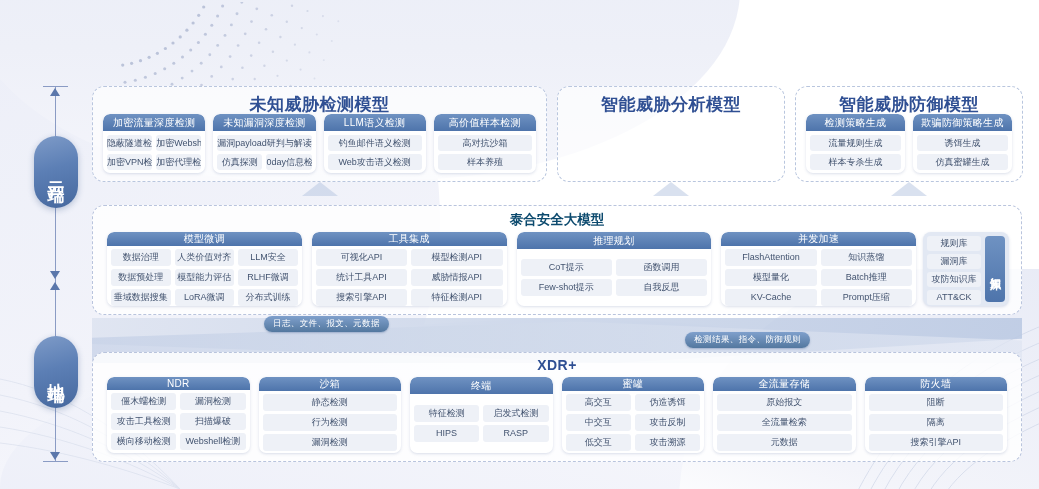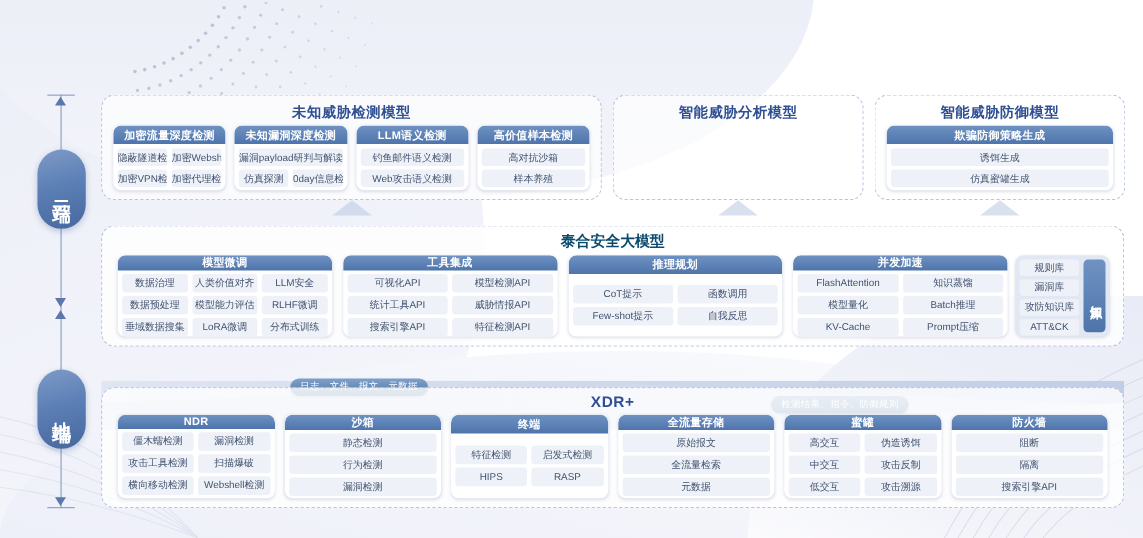--- a/index.html
+++ b/index.html
@@ -125,21 +125,21 @@
     position: absolute;
     top: 0; height: 96px;
     border: 1px dashed #b9c6de;
     border-radius: 12px;
     background: rgba(255,255,255,.66);
   }
   .group-title {
     position: absolute;
     top: 6px; left: 0; right: 0;
     text-align: center;
-    font-size: 13px;
+    font-size: 17px;
     font-weight: bold;
     color: #2f4f93;
     letter-spacing: .5px;
   }
   .cards-row {
     position: absolute;
     left: 10px; right: 10px; top: 27px; bottom: 8px;
     display: flex;
     gap: 8px;
   }
@@ -152,21 +152,21 @@
     display: flex;
     flex-direction: column;
     overflow: hidden;
     min-width: 0;
   }
   .card-head {
     height: 17px;
     background: linear-gradient(180deg,#6f92c2 0%, #4e74ab 100%);
     color: #fff;
     font-size: 10px;
-    font-weight: bold;
+    font-weight: normal;
     display: flex;
     align-items: center;
     justify-content: center;
     border-radius: 7px 7px 0 0;
     letter-spacing: .3px;
     white-space: nowrap;
   }
   .card-body {
     flex: 1;
     padding: 3px 4px;
@@ -250,21 +250,21 @@
     text-orientation: upright;
     display: flex;
     align-items: center;
     justify-content: center;
     letter-spacing: 1px;
   }
 
   
   .band {
     position: absolute;
-    left: 92px; top: 318px; width: 930px; height: 45px; margin-top: 28px;
+    left: 92px; top: 318px; width: 930px; height: 45px;
   }
   .band-shape {
     position: absolute; inset: 0;
     background: linear-gradient(100deg,#dde3f0 0%, #c9d4e8 45%, #b9c8e2 100%);
     clip-path: polygon(0 0, 100% 0, 100% 46%, 56% 100%, 0 58%);
     opacity: .85;
   }
   .band-shape2 {
     position: absolute; inset: 0;
     background: linear-gradient(260deg,#dfe5f2 0%, #cfd9ea 60%, #c3cfe6 100%);
@@ -276,21 +276,21 @@
     background: linear-gradient(180deg,#7fa0cc 0%, #53789f 100%);
     color: #fff;
     font-size: 8.5px;
     border-radius: 9px;
     padding: 2px 9px;
     white-space: nowrap;
     letter-spacing: .4px;
     box-shadow: 0 1px 2px rgba(60,90,140,.35);
   }
   .band-pill.left  { left: 172px; top: -2px; }
-  .band-pill.right { right: 196px; top: 14px; }
+  .band-pill.right { right: 212px; top: 14px; }
 
   
   .panel-bot {
     left: 92px; top: 352px; width: 930px; height: 110px;
   }
   .bot-title {
     position: absolute;
     top: 4px; left: 0; right: 0;
     text-align: center;
     font-size: 14px;
@@ -493,20 +493,31 @@
       </div>
       <div class="up-arrow" style="left: 209.5px; top: 96px; border-bottom-color: rgb(185, 200, 226);"></div>
       <div class="group-box" style="left: 465px; width: 228px;">
         <div class="group-title">智能威胁分析模型</div>
       </div>
       <div class="up-arrow" style="left: 561px; top: 96px; border-bottom-color: rgb(185, 200, 226);"></div>
       <div class="group-box" style="left: 703px; width: 228px;">
         <div class="group-title">智能威胁防御模型</div>
         <div class="cards-row">
           <div class="card">
+            <div class="card-head">检测策略生成</div>
+            <div class="card-body">
+              <div class="chip-row">
+                <div class="chip">流量规则生成</div>
+              </div>
+              <div class="chip-row">
+                <div class="chip">样本专杀生成</div>
+              </div>
+            </div>
+          </div>
+          <div class="card">
             <div class="card-head">欺骗防御策略生成</div>
             <div class="card-body">
               <div class="chip-row">
                 <div class="chip">诱饵生成</div>
               </div>
               <div class="chip-row">
                 <div class="chip">仿真蜜罐生成</div>
               </div>
             </div>
           </div>
@@ -645,51 +656,51 @@
               <div class="chip">特征检测</div>
               <div class="chip">启发式检测</div>
             </div>
             <div class="chip-row">
               <div class="chip">HIPS</div>
               <div class="chip">RASP</div>
             </div>
           </div>
         </div>
         <div class="card tall">
-          <div class="card-head">全流量存储</div>
-          <div class="card-body">
-            <div class="chip-row">
-              <div class="chip">原始报文</div>
-            </div>
-            <div class="chip-row">
-              <div class="chip">全流量检索</div>
-            </div>
-            <div class="chip-row">
-              <div class="chip">元数据</div>
-            </div>
-          </div>
-        </div>
-        <div class="card tall">
           <div class="card-head">蜜罐</div>
           <div class="card-body">
             <div class="chip-row">
               <div class="chip">高交互</div>
               <div class="chip">伪造诱饵</div>
             </div>
             <div class="chip-row">
               <div class="chip">中交互</div>
               <div class="chip">攻击反制</div>
             </div>
             <div class="chip-row">
               <div class="chip">低交互</div>
               <div class="chip">攻击溯源</div>
             </div>
           </div>
         </div>
         <div class="card tall">
+          <div class="card-head">全流量存储</div>
+          <div class="card-body">
+            <div class="chip-row">
+              <div class="chip">原始报文</div>
+            </div>
+            <div class="chip-row">
+              <div class="chip">全流量检索</div>
+            </div>
+            <div class="chip-row">
+              <div class="chip">元数据</div>
+            </div>
+          </div>
+        </div>
+        <div class="card tall">
           <div class="card-head">防火墙</div>
           <div class="card-body">
             <div class="chip-row">
               <div class="chip">阻断</div>
             </div>
             <div class="chip-row">
               <div class="chip">隔离</div>
             </div>
             <div class="chip-row">
               <div class="chip">搜索引擎API</div>

